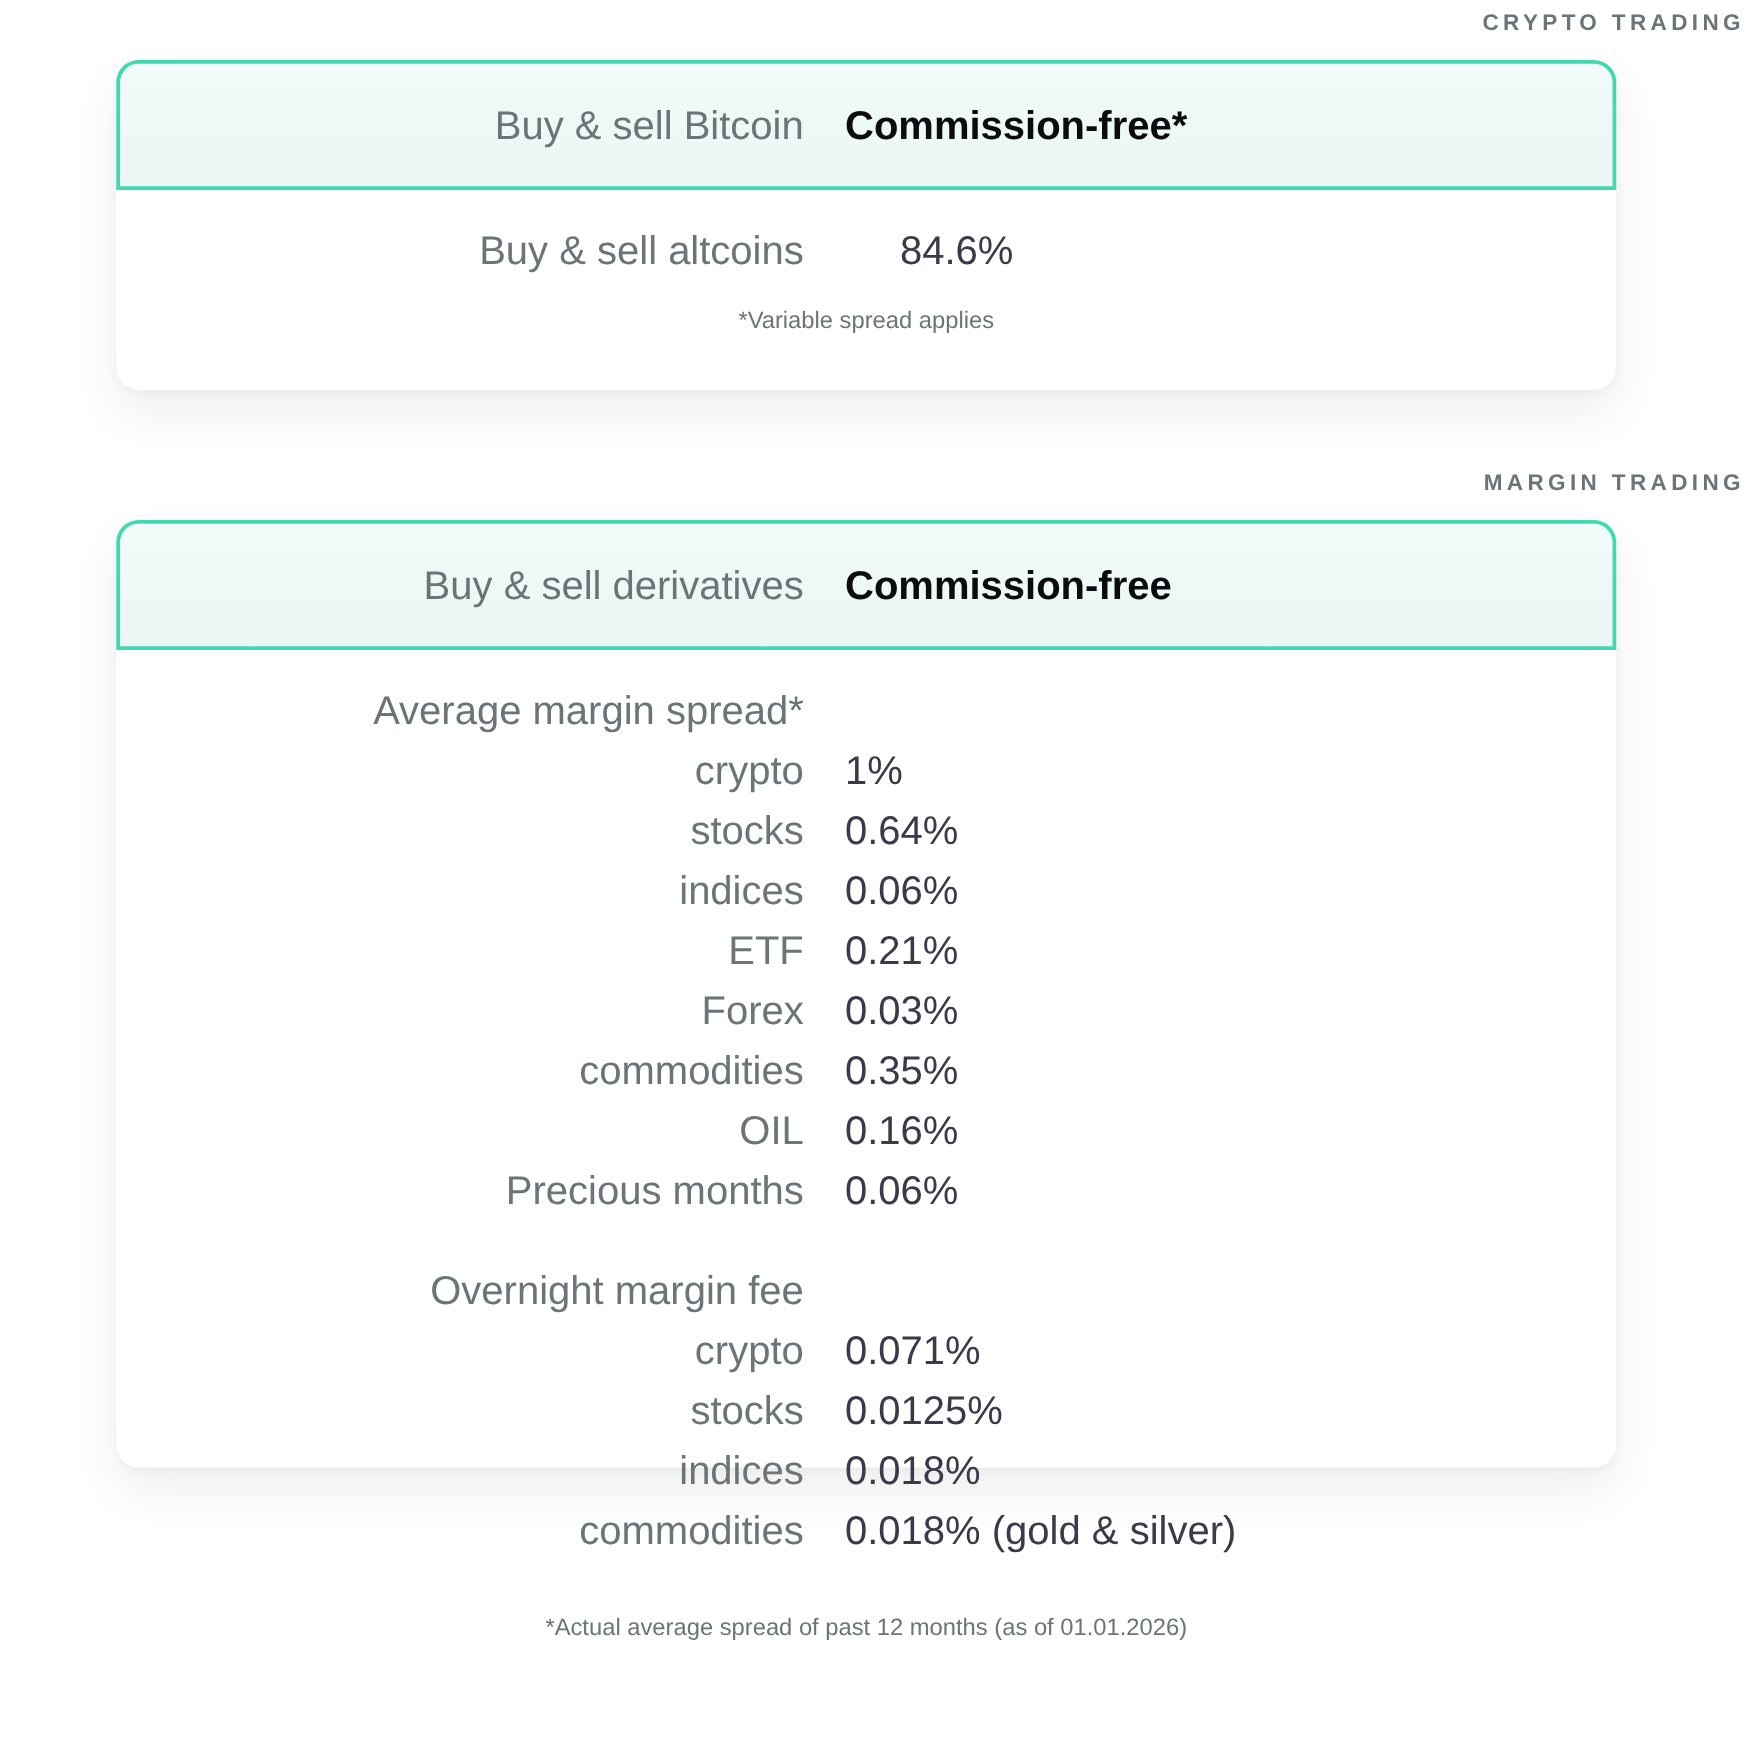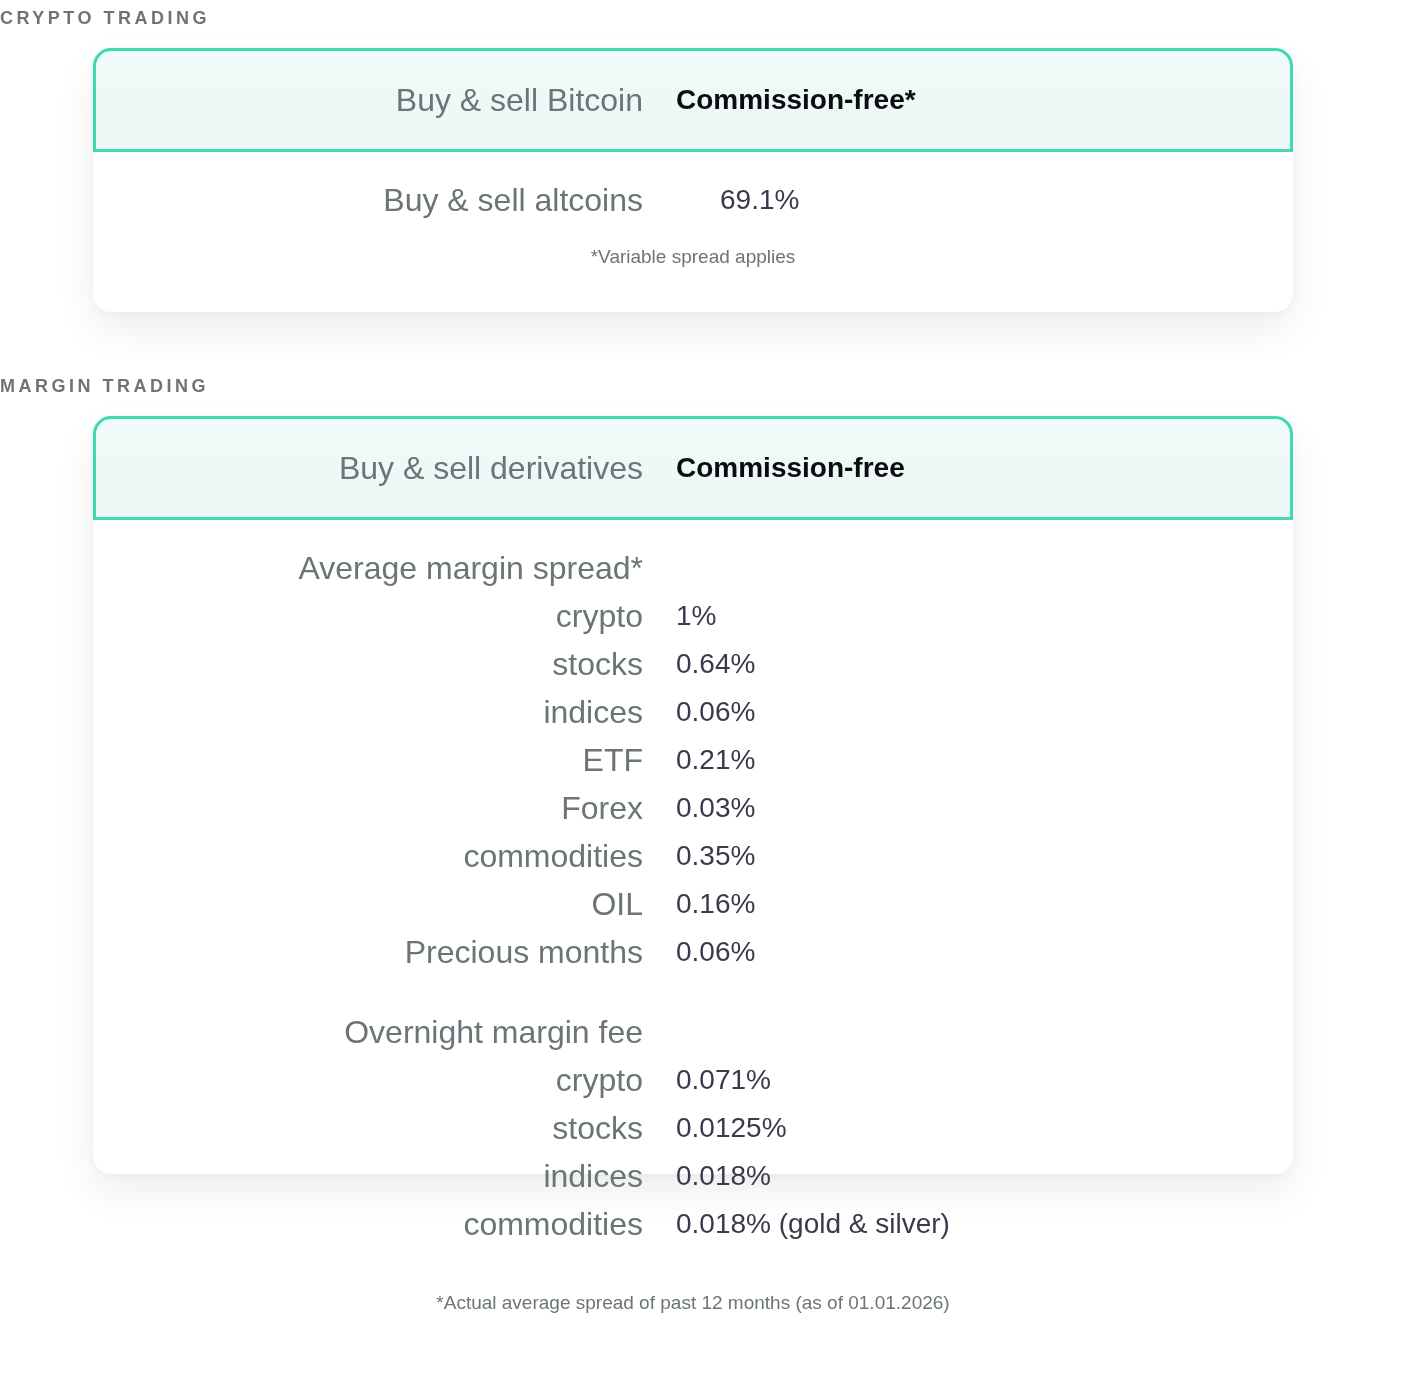--- a/index.html
+++ b/index.html
@@ -6,22 +6,22 @@
   body {
     width: 1408px;
     height: 1394px;
     background: #ffffff;
     font-family: "Liberation Sans", "DejaVu Sans", sans-serif;
     position: relative;
     overflow: hidden;
   }
   .section-title {
     position: absolute;
-    left: 0; width: 1386px;
-    text-align: left;
+    left: 10px; width: 1386px;
+    text-align: right;
     font-size: 18px;
     letter-spacing: 3.5px;
     color: #6b7477;
     font-weight: 600;
   }
   .card {
     position: absolute;
     left: 93px;
     width: 1200px;
     background: #ffffff;
@@ -45,21 +45,21 @@
     width: 583px;
     text-align: right;
     padding-right: 33px;
     box-sizing: border-box;
     color: #6b7477;
     font-size: 32px;
     white-space: nowrap;
   }
   .val {
     color: #3a3b4a;
-    font-size: 28px;
+    font-size: 32px;
     white-space: nowrap;
   }
   .highlight .lbl { padding-right: 33px; width: 583px; }
   .highlight .val {
     color: #0b0b10;
     font-weight: 600;
   }
   .note {
     text-align: center;
     color: #6b7477;
@@ -72,21 +72,21 @@
 
 <div class="section-title" style="top:8px;">CRYPTO TRADING</div>
 
 <div class="card" style="top:48px; height:264px;">
   <div class="highlight row">
     <div class="lbl" style="width:580px;">Buy &amp; sell Bitcoin</div>
     <div class="val">Commission-free*</div>
   </div>
   <div class="row" style="height:96px;gap:44px;">
     <div class="lbl">Buy &amp; sell altcoins</div>
-    <div class="val">69.1%</div>
+    <div class="val">84.6%</div>
   </div>
   <div class="note" style="margin-top:-2px;">*Variable spread applies</div>
 </div>
 
 <div class="section-title" style="top:376px;">MARGIN TRADING</div>
 
 <div class="card" style="top:416px; height:758px;">
   <div class="highlight row">
     <div class="lbl" style="width:580px;">Buy &amp; sell derivatives</div>
     <div class="val">Commission-free</div>

